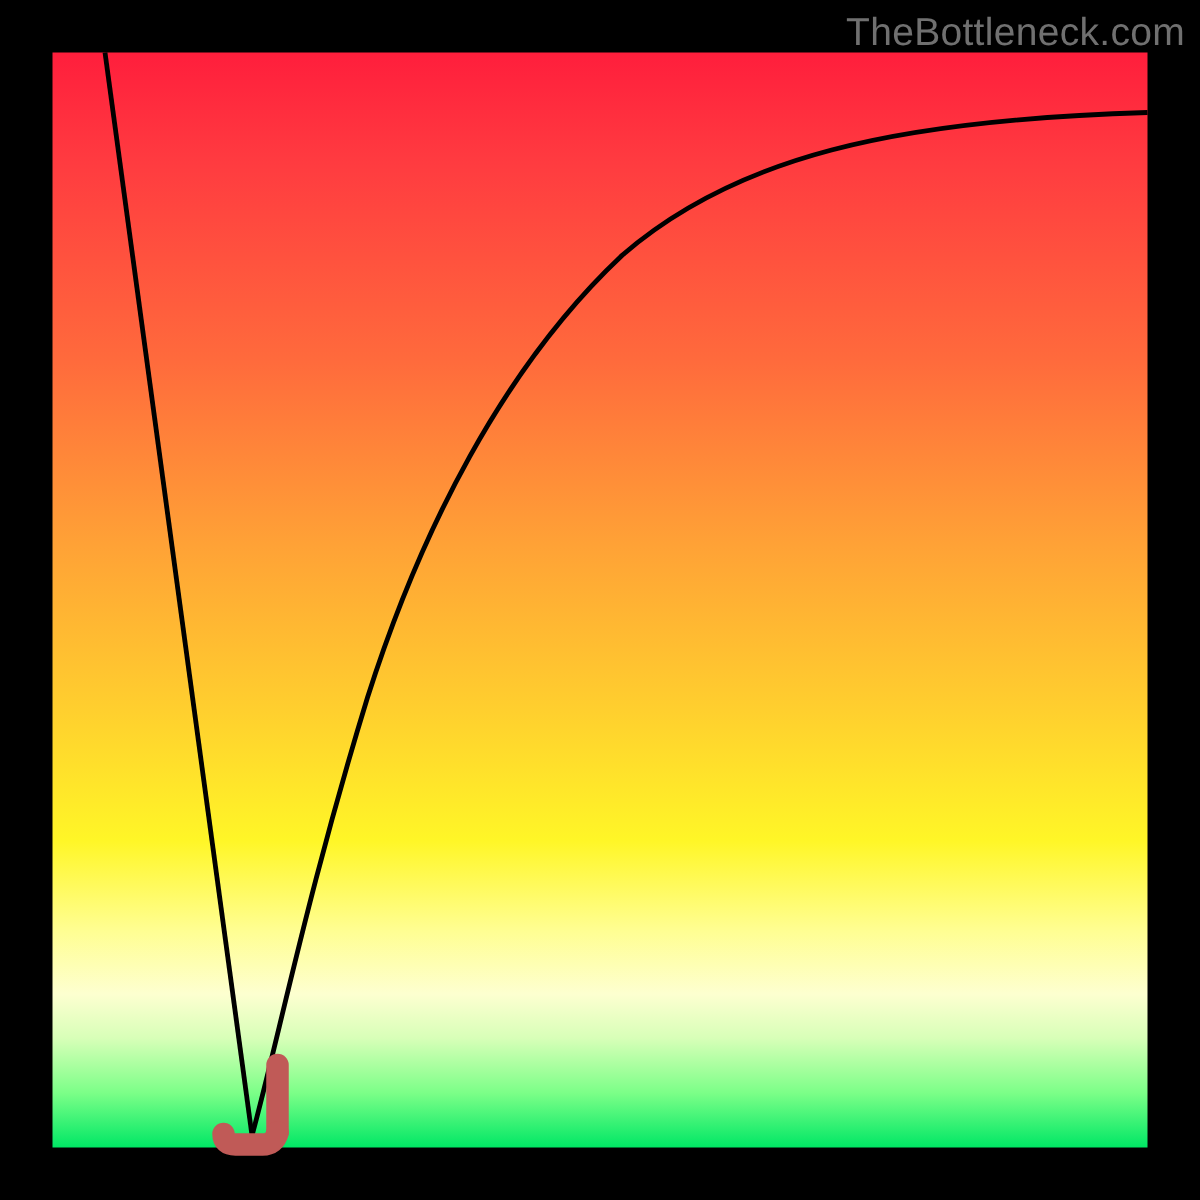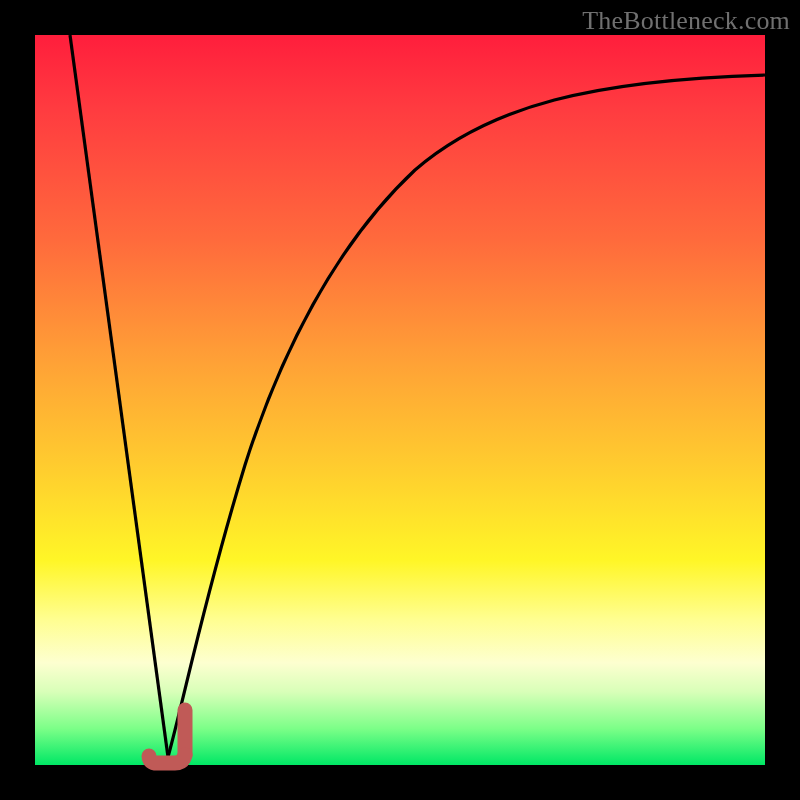--- a/index.html
+++ b/index.html
@@ -11,21 +11,20 @@
     overflow: hidden;
     font-family: Arial, Helvetica, sans-serif;
   }
   .frame {
     position: absolute;
     left: 0;
     top: 0;
     width: 800px;
     height: 560px;
     background: #000;
-    font-family: Liberation Serif, serif;
   }
   .plot-area {
     position: absolute;
     left: 35px;
     top: 35px;
     width: 730px;
     height: 730px;
     
     background: linear-gradient(
       to bottom,

